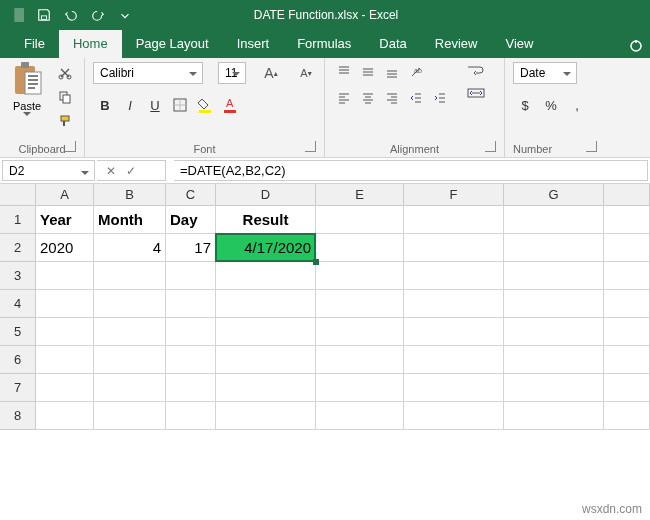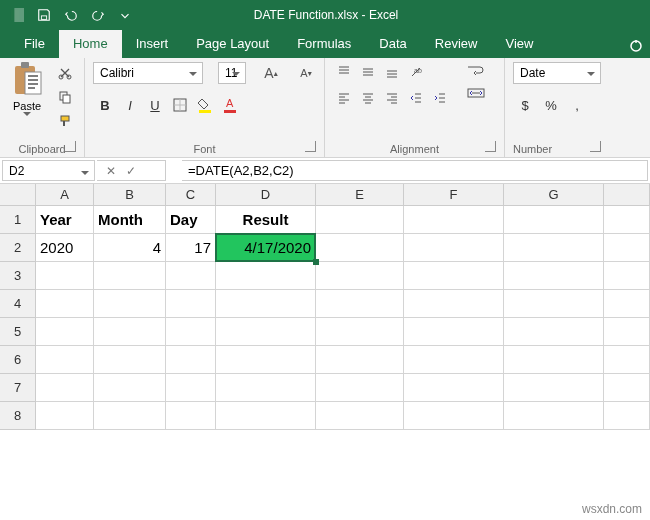--- a/index.html
+++ b/index.html
@@ -43,31 +43,31 @@
 .font-bot { display:flex; gap:1px; margin-top:6px; }
 .fmt-btn { width:24px; height:22px; display:flex; align-items:center; justify-content:center; font-size:13px; border:none; background:none; color:#333; }
 
 
 .align-top, .align-bot { display:flex; gap:2px; }
 .align-btn { width:22px; height:20px; display:flex; align-items:center; justify-content:center; }
 .align-right-col { display:flex; flex-direction:column; gap:4px; margin-left:8px; }
 .wrap-btn, .merge-btn { height:18px; width:26px; display:flex; align-items:center; justify-content:center; }
 
 
-.num-sel { width:88px; }
+.num-sel { width:64px; }
 .num-bot { display:flex; gap:2px; margin-top:6px; }
 
 
 .fbar { height: 26px; display:flex; align-items:stretch; border-bottom:1px solid #d4d4d4; background:#fff; }
 .namebox { width:93px; border:1px solid #ccc; margin:2px; display:flex; align-items:center; padding:0 6px; font-size:12px; position:relative; }
 .namebox::after { content:""; position:absolute; right:5px; top:10px; border-left:4px solid transparent; border-right:4px solid transparent; border-top:4px solid #666; }
 .fbar-btns { display:flex; align-items:center; gap:4px; padding:0 6px; border:1px solid #ccc; margin:2px 0; border-left:none; }
 .fbar-btn { width:16px; height:16px; display:flex; align-items:center; justify-content:center; color:#777; font-size:12px; }
 .fx { font-style:italic; font-size:12px; color:#555;margin-top:43px; }
-.formula { flex:1; border:1px solid #ccc; margin:2px 2px 2px 16px; border-left:none; display:flex; align-items:center; padding:4px 6px; font-size:13px; }
+.formula { flex:1; border:1px solid #ccc; margin:2px 2px 2px 8px; border-left:none; display:flex; align-items:center; padding:4px 6px; font-size:13px; }
 
 
 .grid { position:relative; }
 .colhdr-row { display:flex; height:22px; }
 .corner { width:36px; background:#f0f0f0; border-right:1px solid #ccc; border-bottom:1px solid #ccc; }
 .colhdr { background:#f0f0f0; border-right:1px solid #ccc; border-bottom:1px solid #ccc; text-align:center; font-size:13px; line-height:22px; color:#333; }
 .row { display:flex; height:28px; }
 .rowhdr { width:36px; background:#f0f0f0; border-right:1px solid #ccc; border-bottom:1px solid #ccc; text-align:center; font-size:13px; line-height:28px; color:#333; }
 .cell { border-right:1px solid #d4d4d4; border-bottom:1px solid #d4d4d4; padding:0 4px; font-size:15px; line-height:28px; white-space:nowrap; overflow:hidden; }
 .cell.bold { font-weight:bold; }
@@ -121,22 +121,22 @@
         </svg>
     </div>
   </div>
   <div class="title-center">DATE Function.xlsx - Excel</div>
   <div style="width:140px"></div>
 </div>
 
 <div class="ribbontabs">
   <div class="ribbontab">File</div>
   <div class="ribbontab active">Home</div>
+  <div class="ribbontab">Page Layout</div>
   <div class="ribbontab">Insert</div>
-  <div class="ribbontab">Page Layout</div>
   <div class="ribbontab">Formulas</div>
   <div class="ribbontab">Data</div>
   <div class="ribbontab">Review</div>
   <div class="ribbontab">View</div>
   <div class="ribbontabs-right">
     <span><svg viewBox="0 0 16 16">
           <circle cx="8" cy="8" r="5" fill="none" stroke="#fff" stroke-width="1.5"></circle>
           <rect x="7.3" y="2" width="1.4" height="3" fill="#fff"></rect>
         </svg></span>
   </div>

